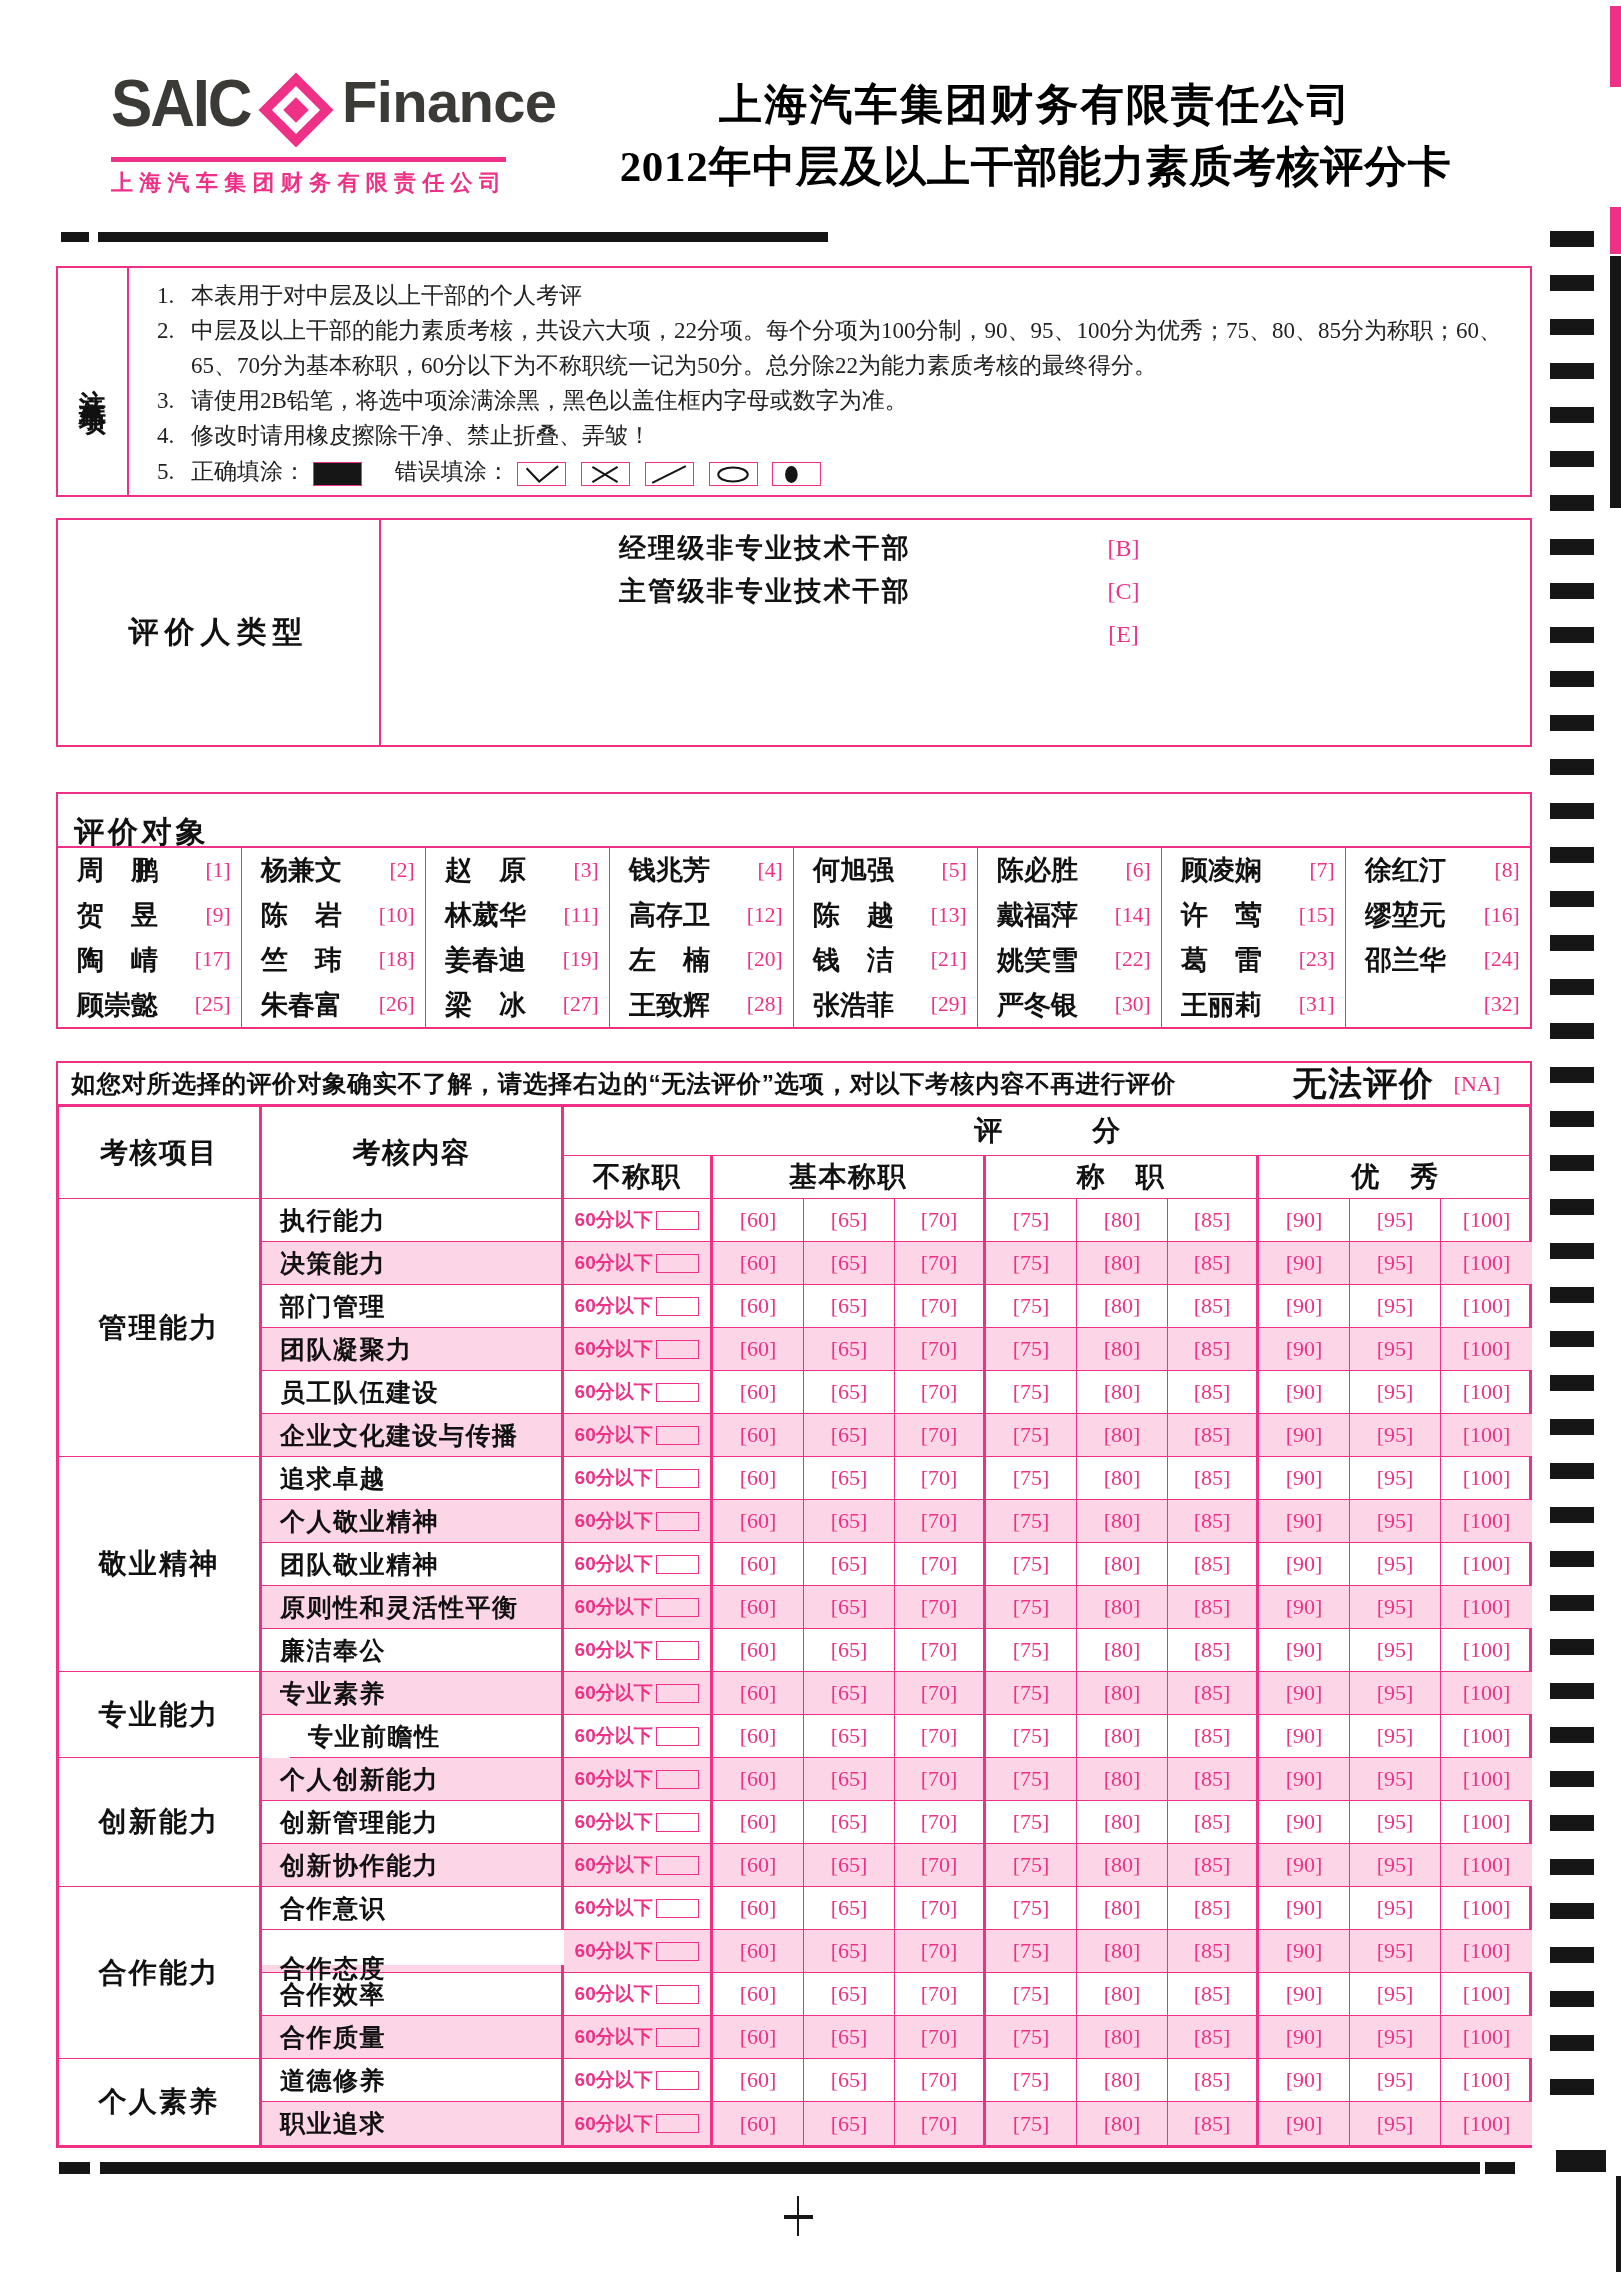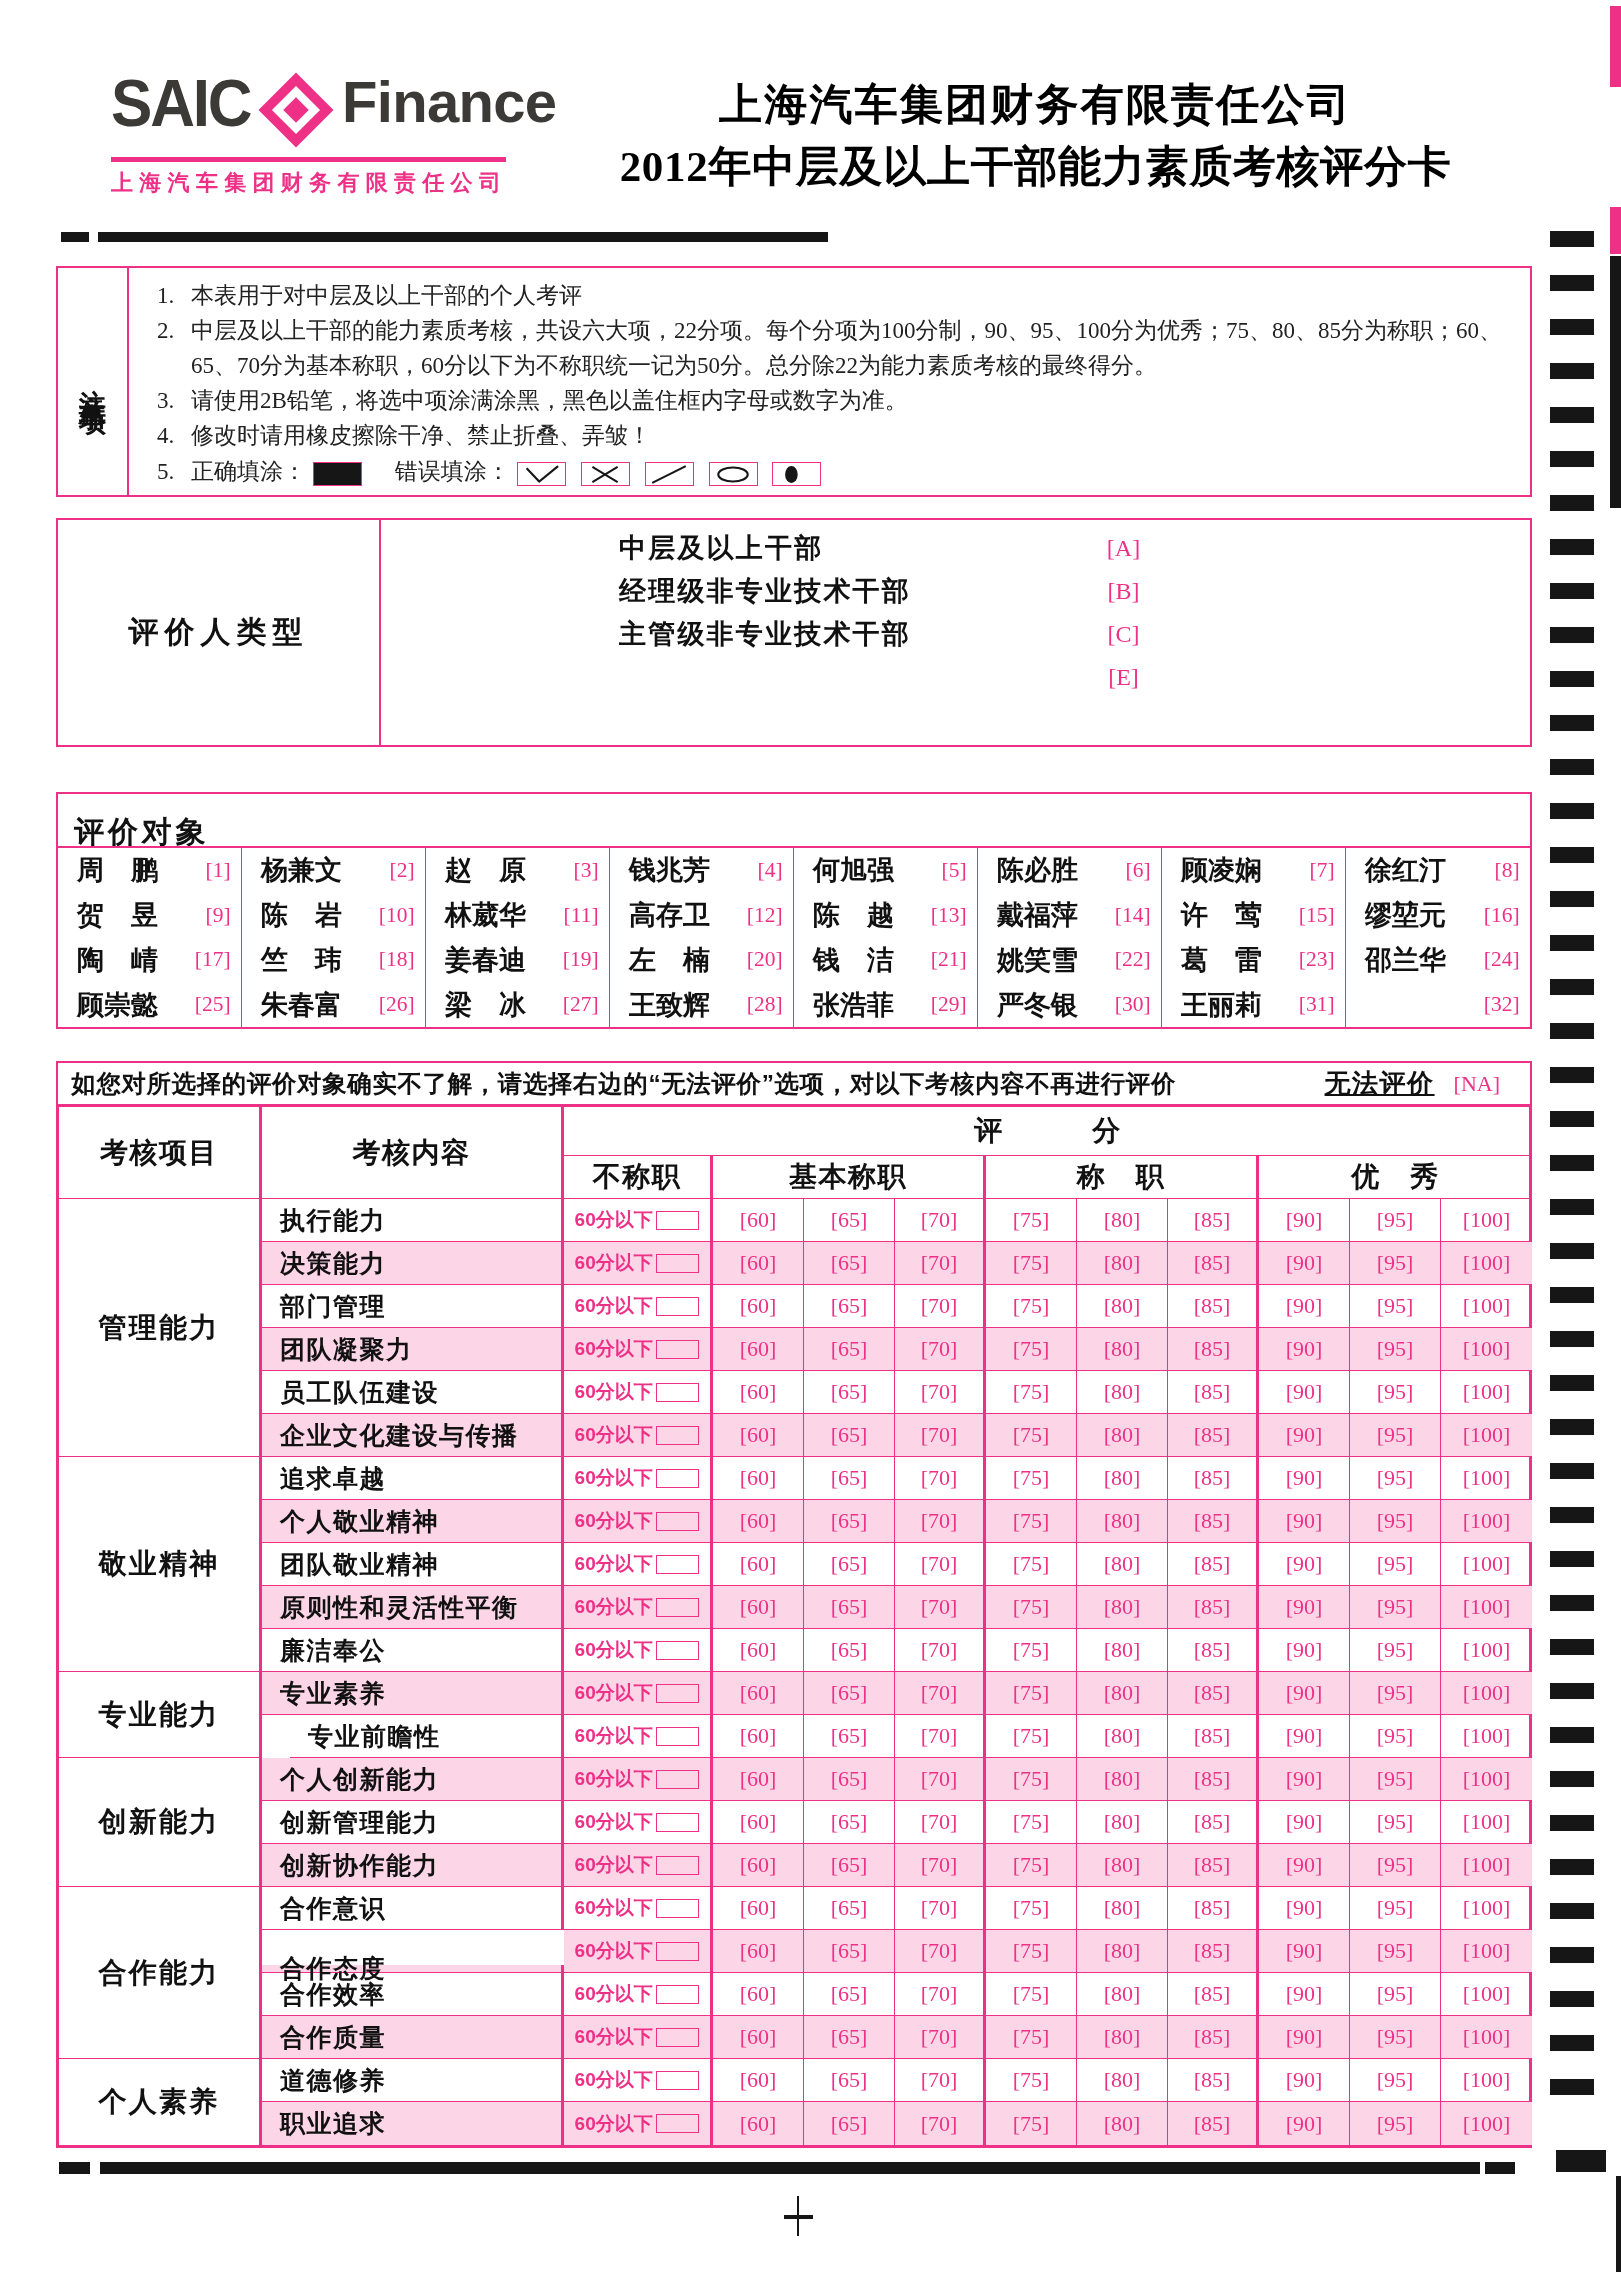--- a/index.html
+++ b/index.html
@@ -71,21 +71,21 @@
     display:grid;grid-template-columns:repeat(8,1fr);grid-template-rows:repeat(4,1fr);}
   .tcell{display:flex;align-items:center;justify-content:space-between;padding:0 10.4px 0 19px;border-right:1.5px solid var(--pink);}
   .tcell:nth-child(8n){border-right:none;}
   .tname{font-size:27px;font-weight:bold;white-space:nowrap;}
   .tnum{color:var(--pink);font-family:"Liberation Serif",serif;font-size:21.5px;white-space:nowrap;}
 
   
   .na-row{left:56px;top:1061px;width:1476px;height:43px;border-bottom:none;display:flex;align-items:center;}
   .na-text{margin-left:13.3px;font-size:24.4px;font-weight:bold;letter-spacing:0.7px;}
   .na-right{margin-left:auto;display:flex;align-items:center;margin-right:30px;}
-  .na-label{font-size:26px;font-weight:bold;letter-spacing:1.5px;text-decoration:underline;}
+  .na-label{font-size:34px;font-weight:bold;letter-spacing:1.5px;}
   .na-bub{color:var(--pink);font-family:"Liberation Serif",serif;font-size:22px;margin-left:19px;}
 
   
   .otable{position:absolute;left:56px;top:1104px;width:1476px;border:3px solid var(--pink);background:#fff;
     display:grid;grid-template-columns:203px 302px 149px repeat(9,91px);
     grid-template-rows:49px 43px repeat(22,43px);}
   .tc{border-right:1.5px solid var(--pink);border-bottom:1.5px solid var(--pink);display:flex;align-items:center;justify-content:center;}
   .bR4{border-right-width:3px;}
   .bR0{border-right:none;}
   .bB0{border-bottom:none;}
@@ -183,24 +183,20 @@
         </div>
       </div>
   </div>
 
   <div class="pbox eval-box">
     <div class="eval-side">
       <span>评价人类型</span>
     </div>
     <div class="eval-rows" id="evaluator-rows">
         <div class="eval-row">
-          <span class="eval-label">中层及以上干部</span>
-          <span class="eval-bub">[A]</span>
-        </div>
-        <div class="eval-row">
           <span class="eval-label">经理级非专业技术干部</span>
           <span class="eval-bub">[B]</span>
         </div>
         <div class="eval-row">
           <span class="eval-label">主管级非专业技术干部</span>
           <span class="eval-bub">[C]</span>
         </div>
         <div class="eval-row">
           <span class="eval-label"></span>
           <span class="eval-bub">[E]</span>

